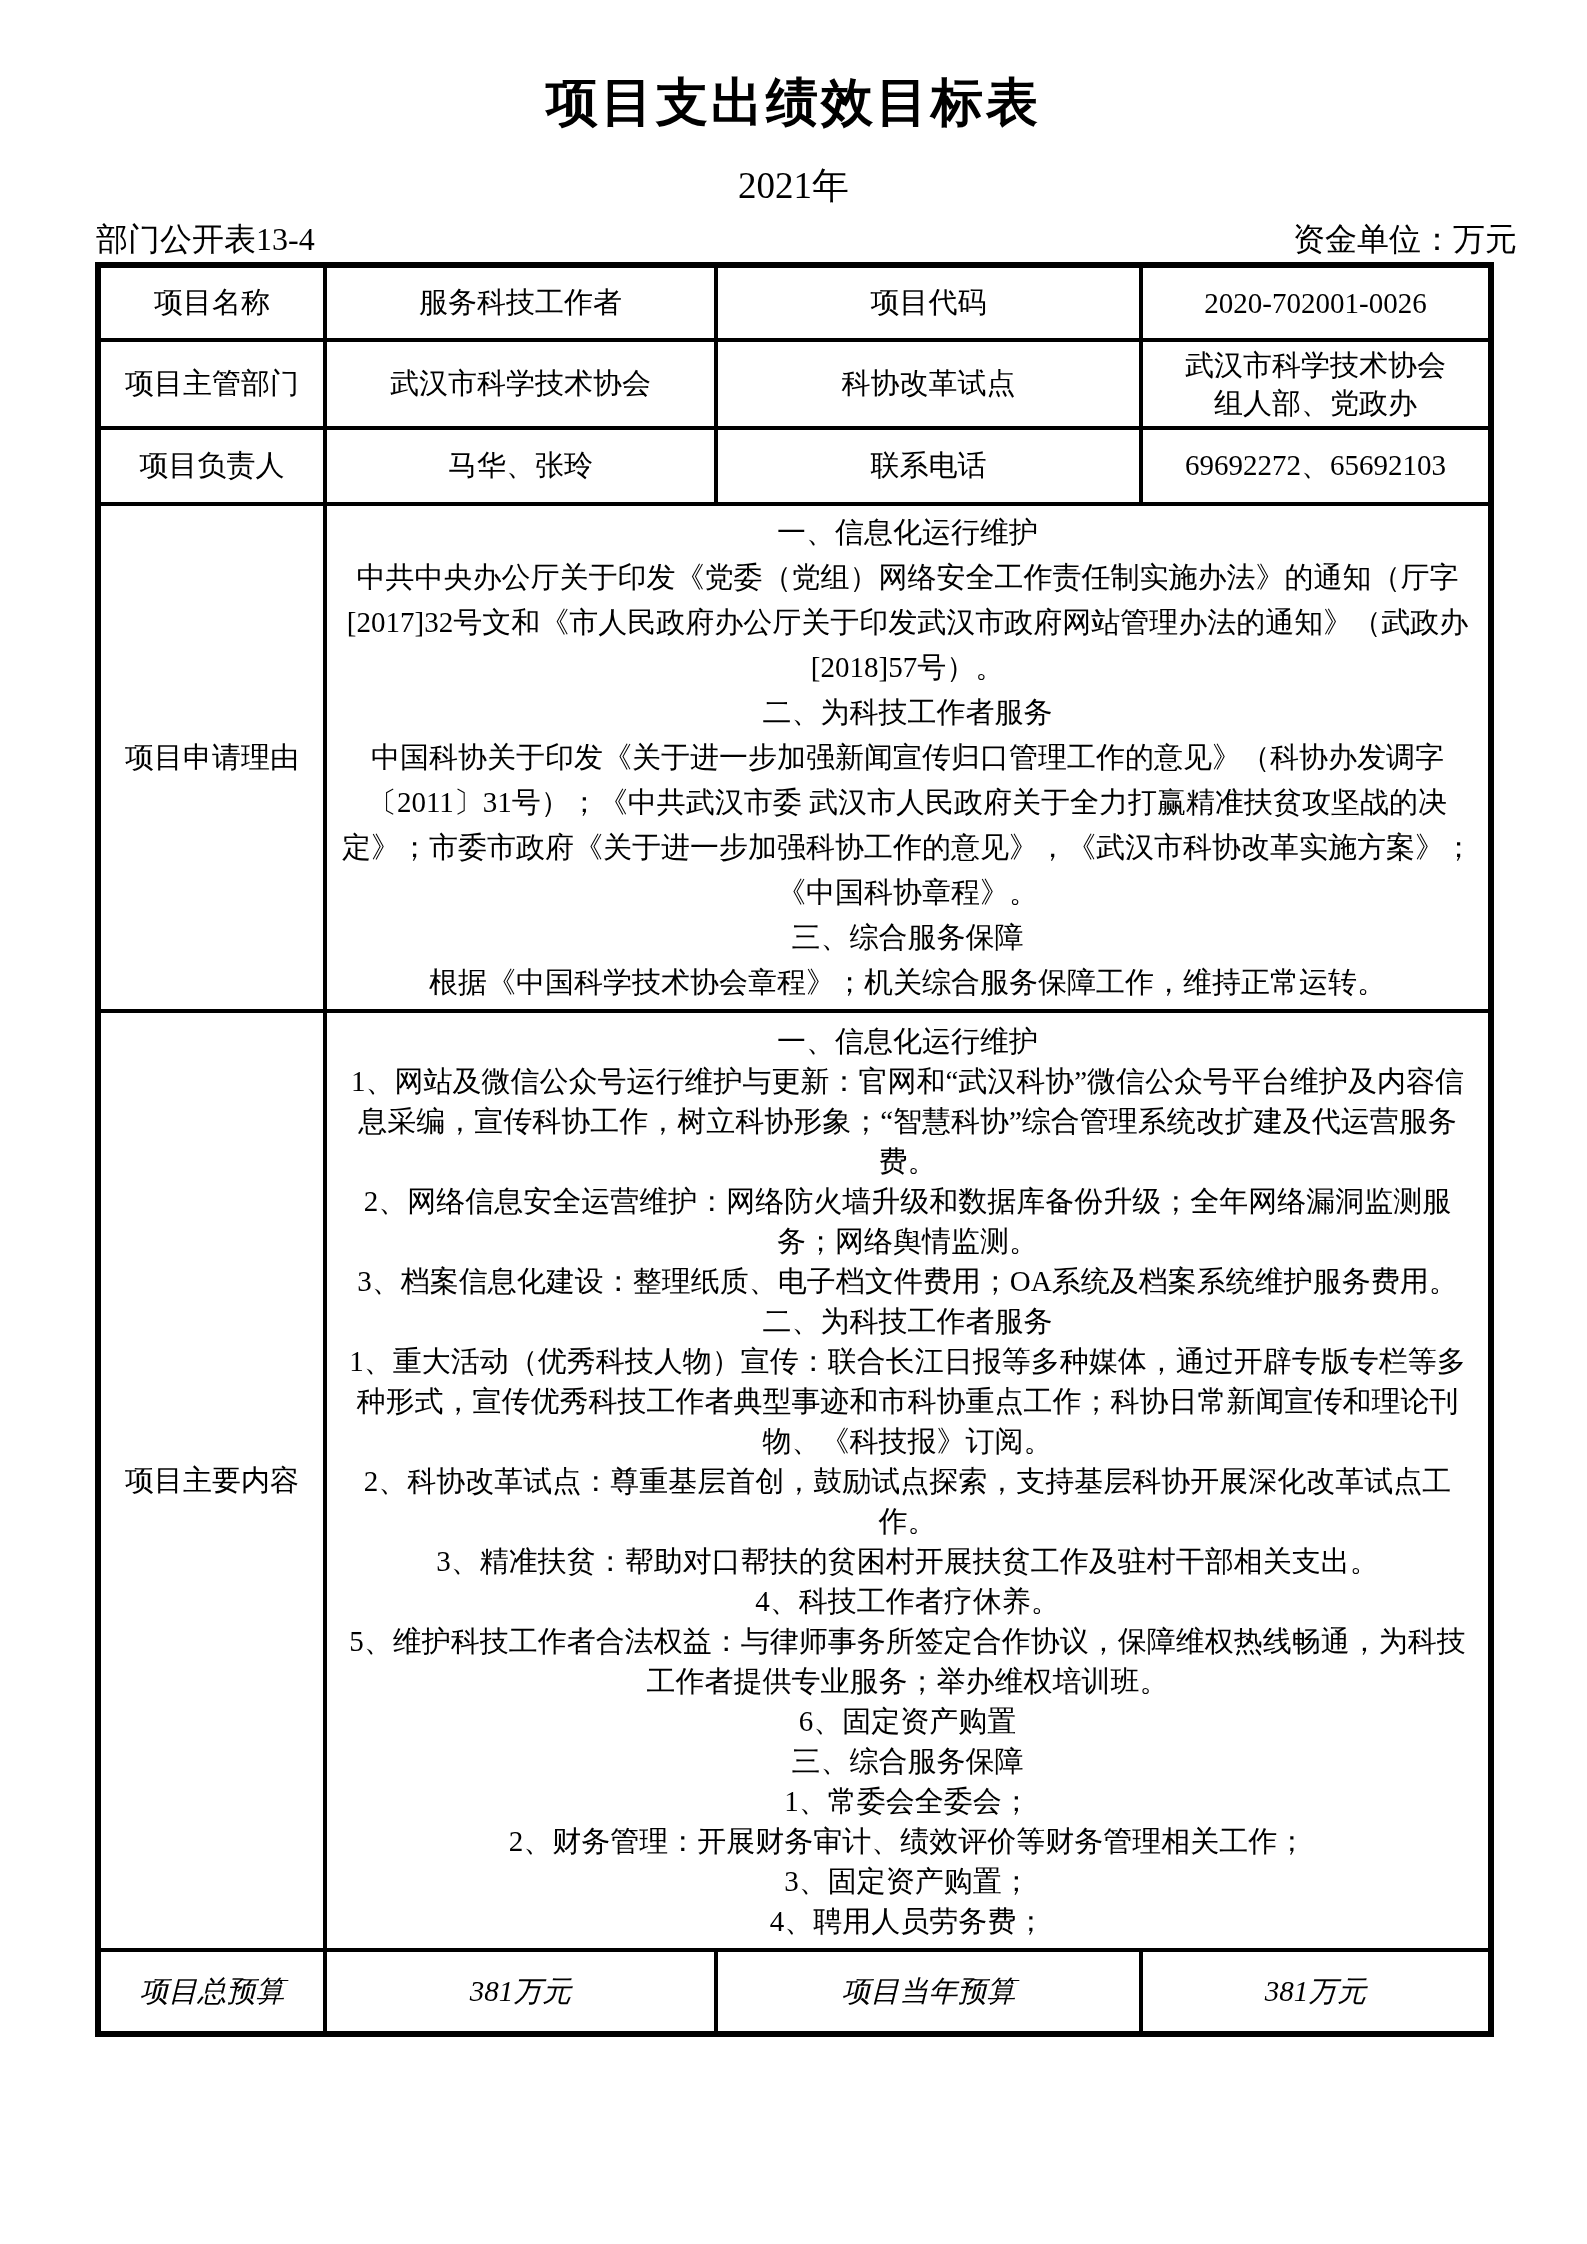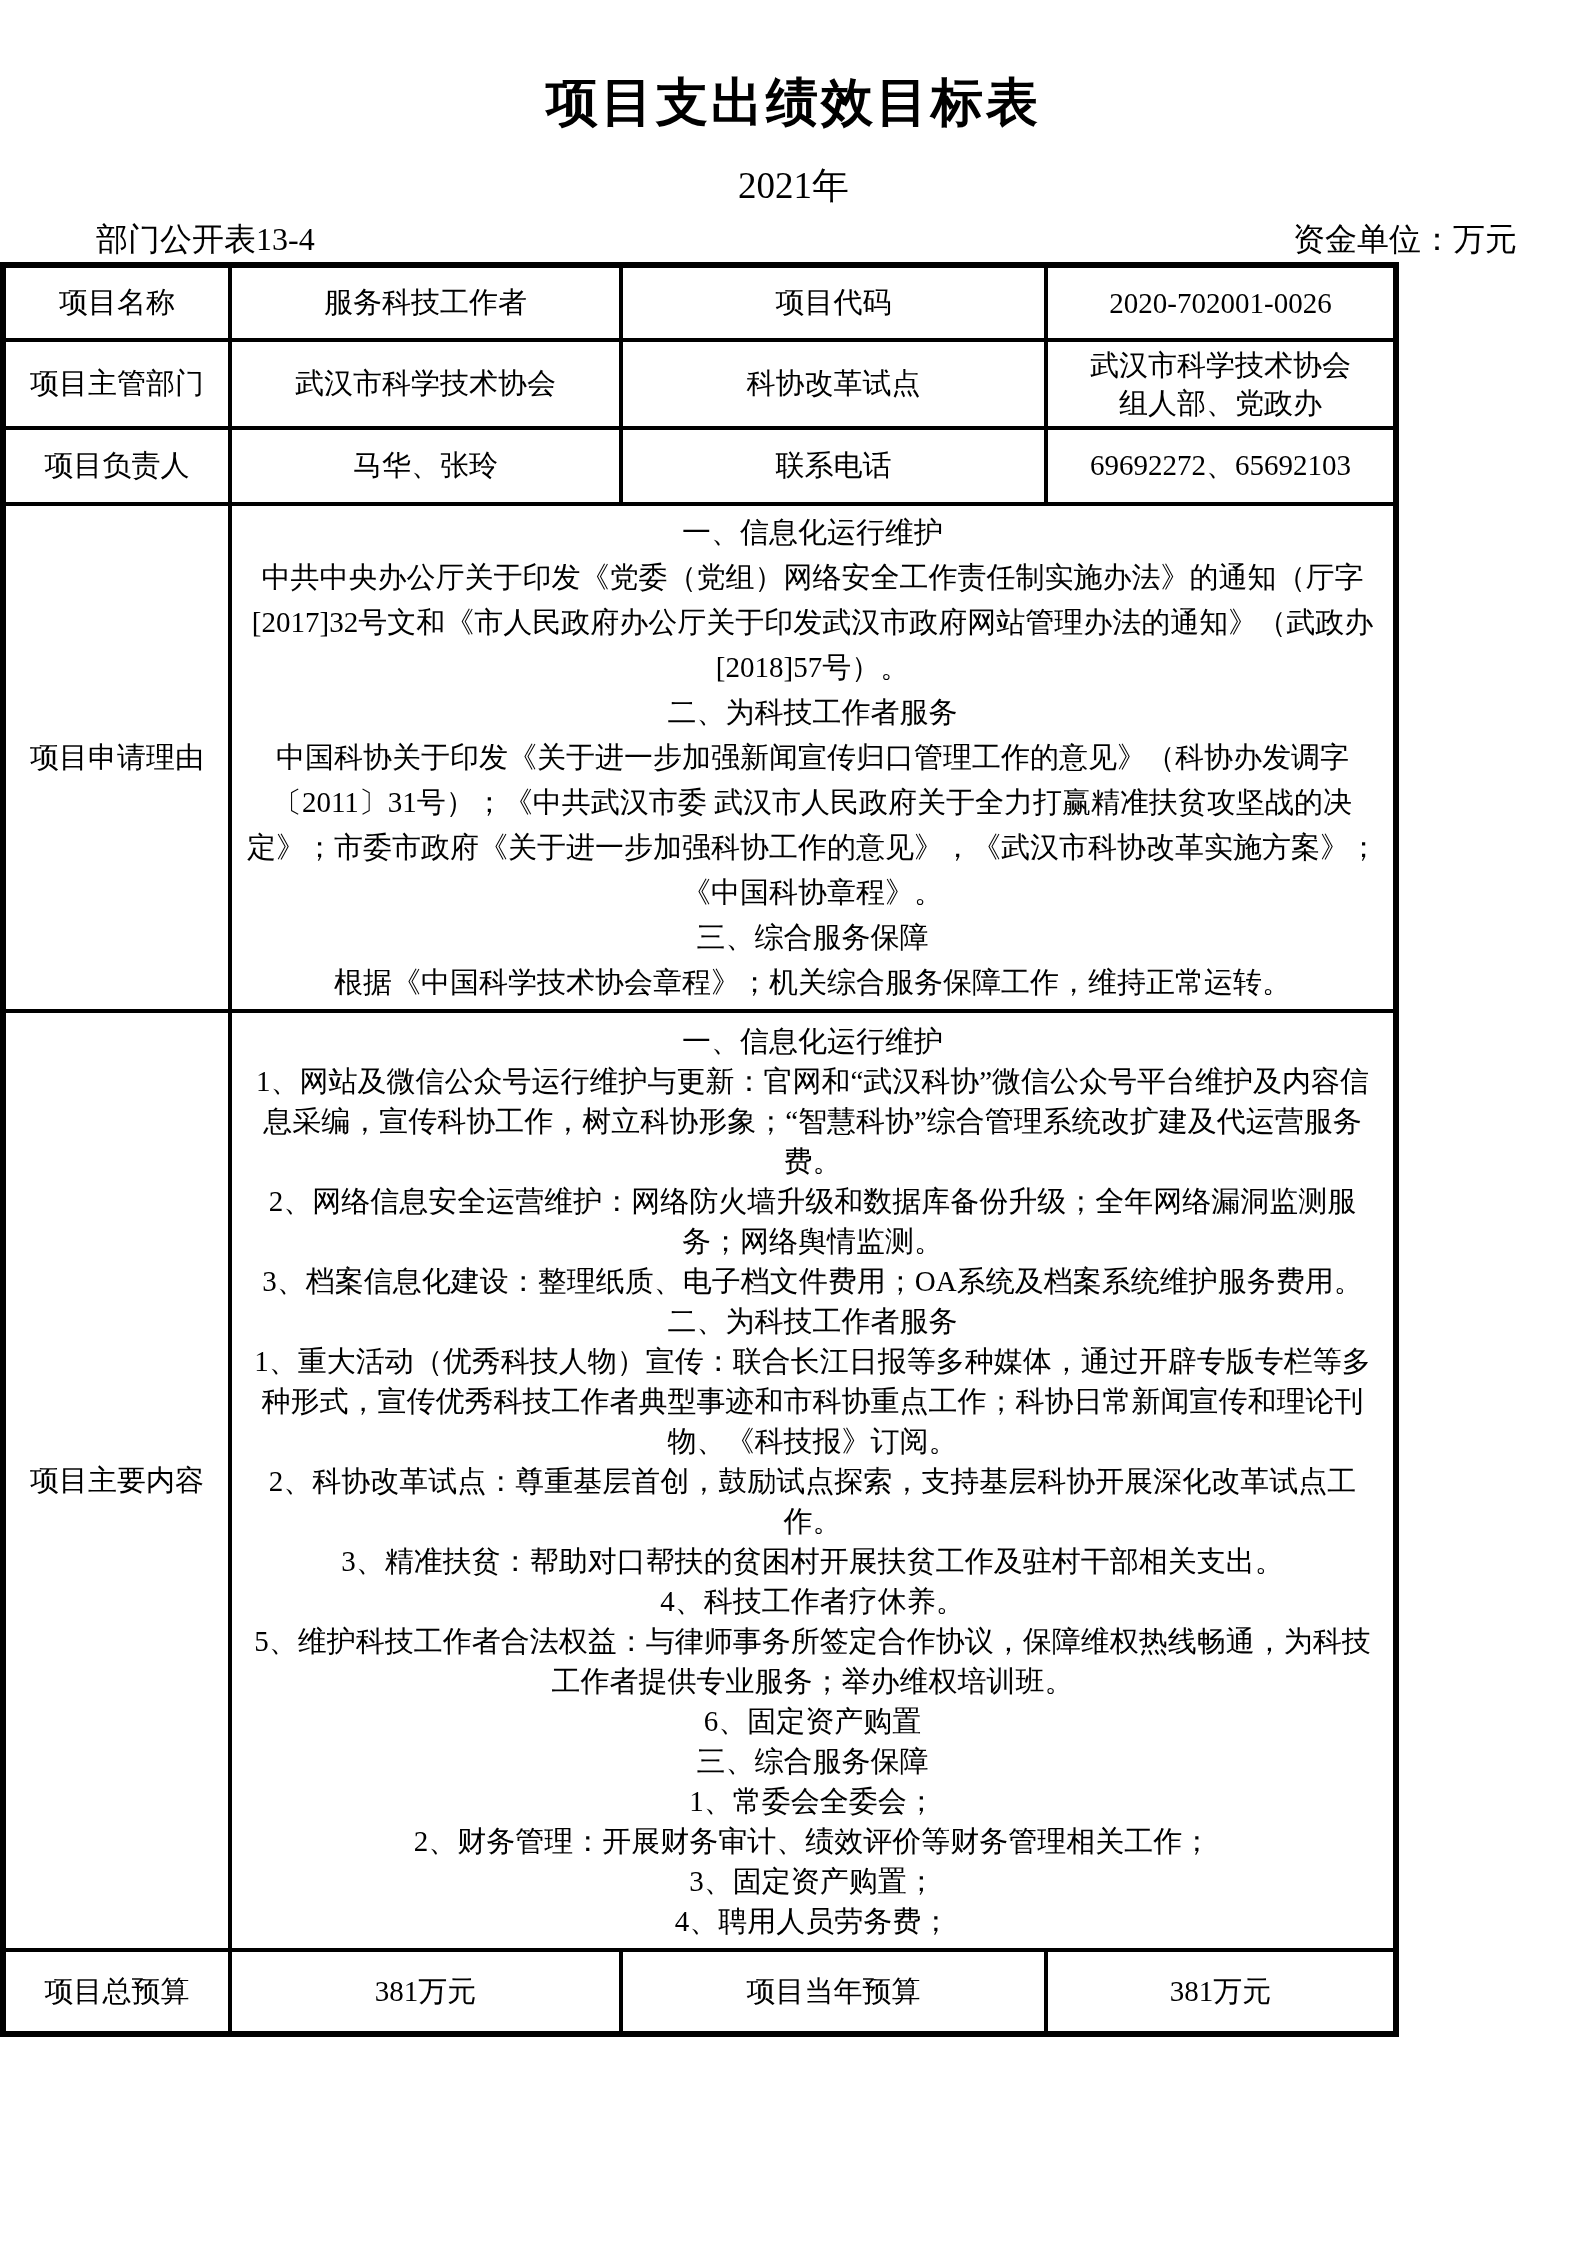--- a/index.html
+++ b/index.html
@@ -32,20 +32,21 @@
     display: flex;
     justify-content: space-between;
     align-items: flex-end;
     margin: 18px 70px 6px 96px;
     font-size: 32px;
     line-height: 34px;
   }
   table.perf {
     border-collapse: collapse;
     table-layout: fixed;
+    margin-left: 95px;
     width: 1393px;
     border: 6px solid #000;
   }
   table.perf td {
     border: 4px solid #000;
     font-size: 29px;
     text-align: center;
     vertical-align: middle;
     padding: 4px 10px;
     overflow: hidden;
@@ -54,21 +55,21 @@
   col.c1 { width: 227px; }
   col.c2 { width: 391px; }
   col.c3 { width: 425px; }
   col.c4 { width: 350px; }
   tr.r1 { height: 75px; }
   tr.r2 { height: 77px; }
   tr.r3 { height: 76px; }
   tr.r4 { height: 71px; }
   tr.r5 { height: 506px; }
   tr.r6 { height: 939px; }
-  tr.r7 { height: 84px; }
+  tr.r7 { height: 84px; font-style: italic; }
   td.lbl { text-align: center; }
   td.val-multi {
     white-space: pre-line;
     line-height: 38px;
     padding: 2px 8px;
   }
   td.type-cell {
     text-align: left;
     padding-left: 14px;
   }

